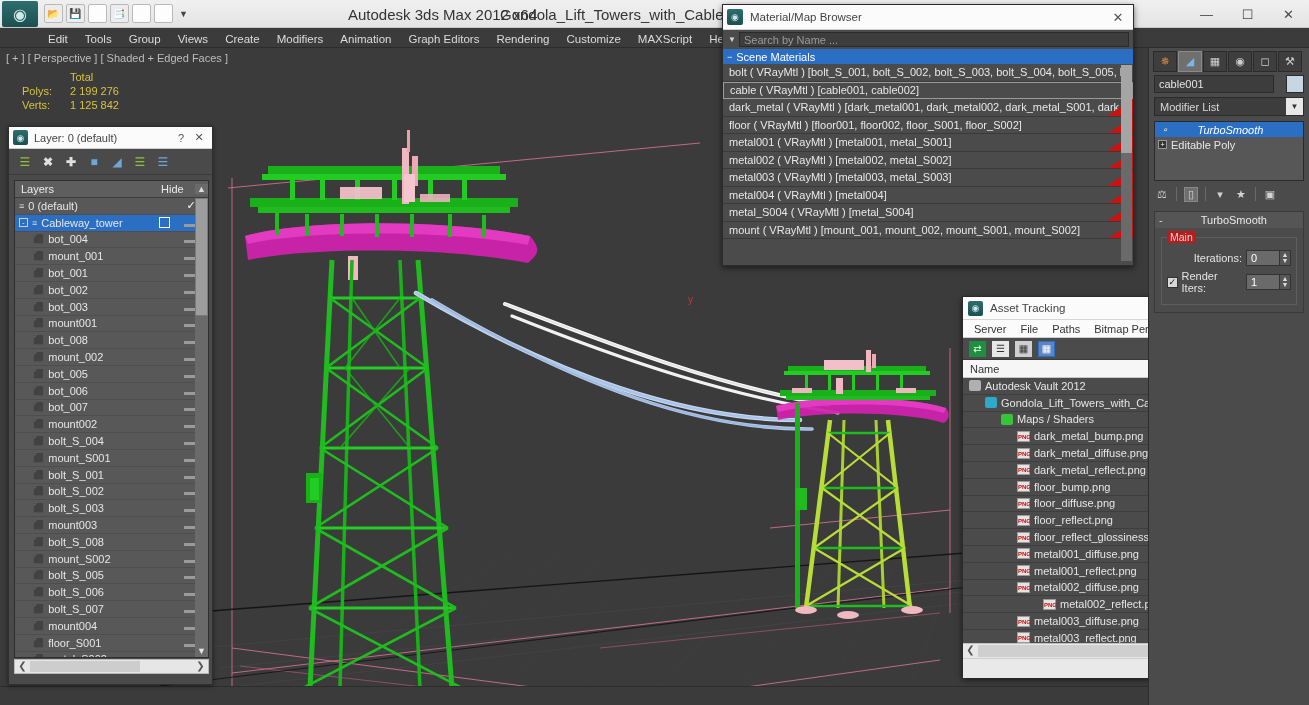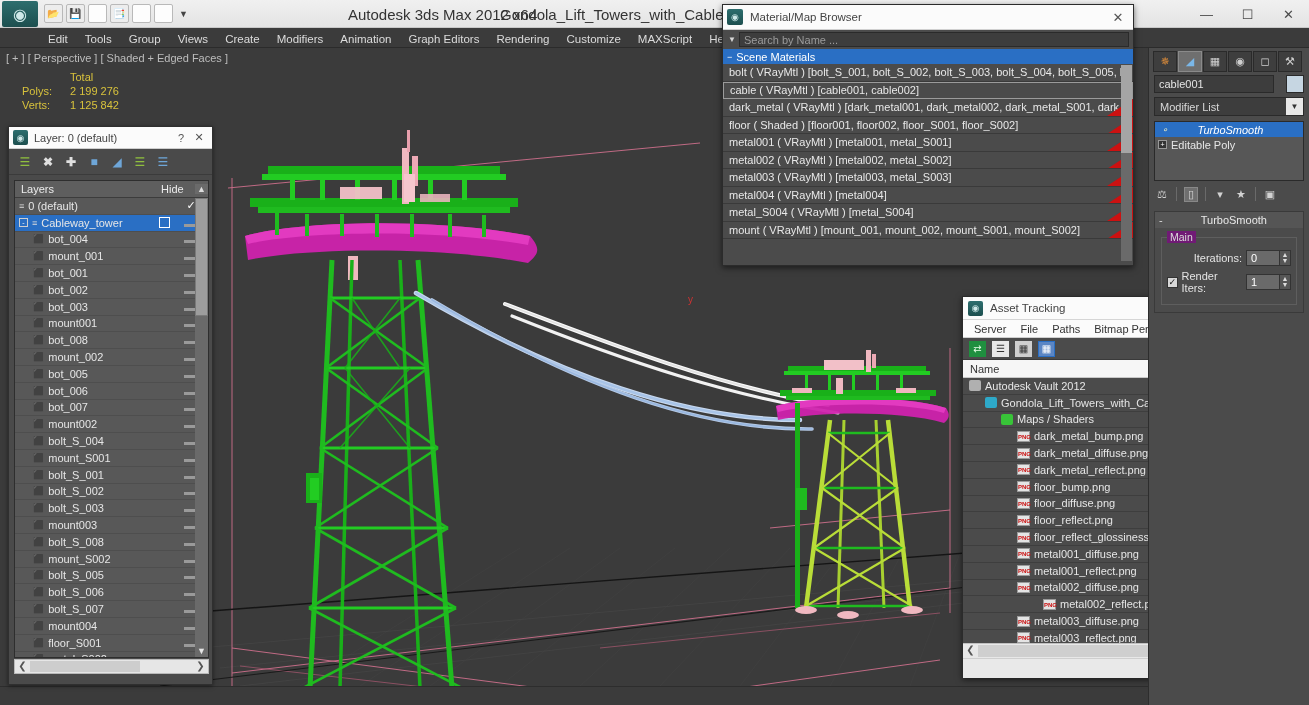--- a/index.html
+++ b/index.html
@@ -289,21 +289,21 @@
 
   .rollout { margin:6px 5px 0 5px; border:1px solid #3a3a3a; background:#4b4b4b; }
   .rollout .hdr {
     height:16px; background:#555; display:flex; align-items:center;
     font-size:11px; color:#e8e8e8; padding:0 4px; gap:6px;
   }
   .rollout .hdr .m { color:#ddd; }
   .rollout .hdr .tl { flex:1; text-align:center; }
   .rollout .body { padding:5px 6px 7px 6px; }
   .grp { border:1px solid #5e5e5e; padding:12px 5px 6px 5px; position:relative; margin-top:4px; }
-  .grp .gl { position:absolute; top:-7px; left:5px; background:#701a75; padding:0 3px;
+  .grp .gl { position:absolute; top:-7px; left:5px; background:#b91c1c; padding:0 3px;
              font-size:10.5px; color:#dcdcdc; }
   .frow { display:flex; align-items:center; justify-content:flex-end; gap:4px; margin-bottom:4px; }
   .frow .lab { font-size:11px; color:#e4e4e4; }
   .frow .spin { display:flex; align-items:center; }
   .frow .sv { width:34px; height:16px; background:#6a6a6a; border:1px solid #333;
               color:#fff; font-size:11px; padding-left:4px; line-height:15px; }
   .frow .sb { width:11px; height:16px; background:#565656; border:1px solid #333; border-left:none;
               color:#ddd; font-size:7px; display:flex; flex-direction:column;
               align-items:center; justify-content:center; line-height:6px; }
   .chk { width:11px; height:11px; background:#d8d8d8; border:1px solid #333; color:#111;
@@ -809,21 +809,21 @@
           <span>bolt  ( VRayMtl )  [bolt_S_001, bolt_S_002, bolt_S_003, bolt_S_004, bolt_S_005, b...</span>
         </div>
         <div class="mrow boxed">
           <span>cable  ( VRayMtl )  [cable001, cable002]</span>
         </div>
         <div class="mrow">
           <span>dark_metal  ( VRayMtl )  [dark_metal001, dark_metal002, dark_metal_S001, dark_...</span>
           <span class="swatch"></span>
         </div>
         <div class="mrow">
-          <span>floor  ( Shaded )  [floor001, floor002, floor_S001, floor_S002]</span>
+          <span>floor  ( VRayMtl )  [floor001, floor002, floor_S001, floor_S002]</span>
           <span class="swatch"></span>
         </div>
         <div class="mrow">
           <span>metal001  ( VRayMtl )  [metal001, metal_S001]</span>
           <span class="swatch"></span>
         </div>
         <div class="mrow">
           <span>metal002  ( VRayMtl )  [metal002, metal_S002]</span>
           <span class="swatch"></span>
         </div>

